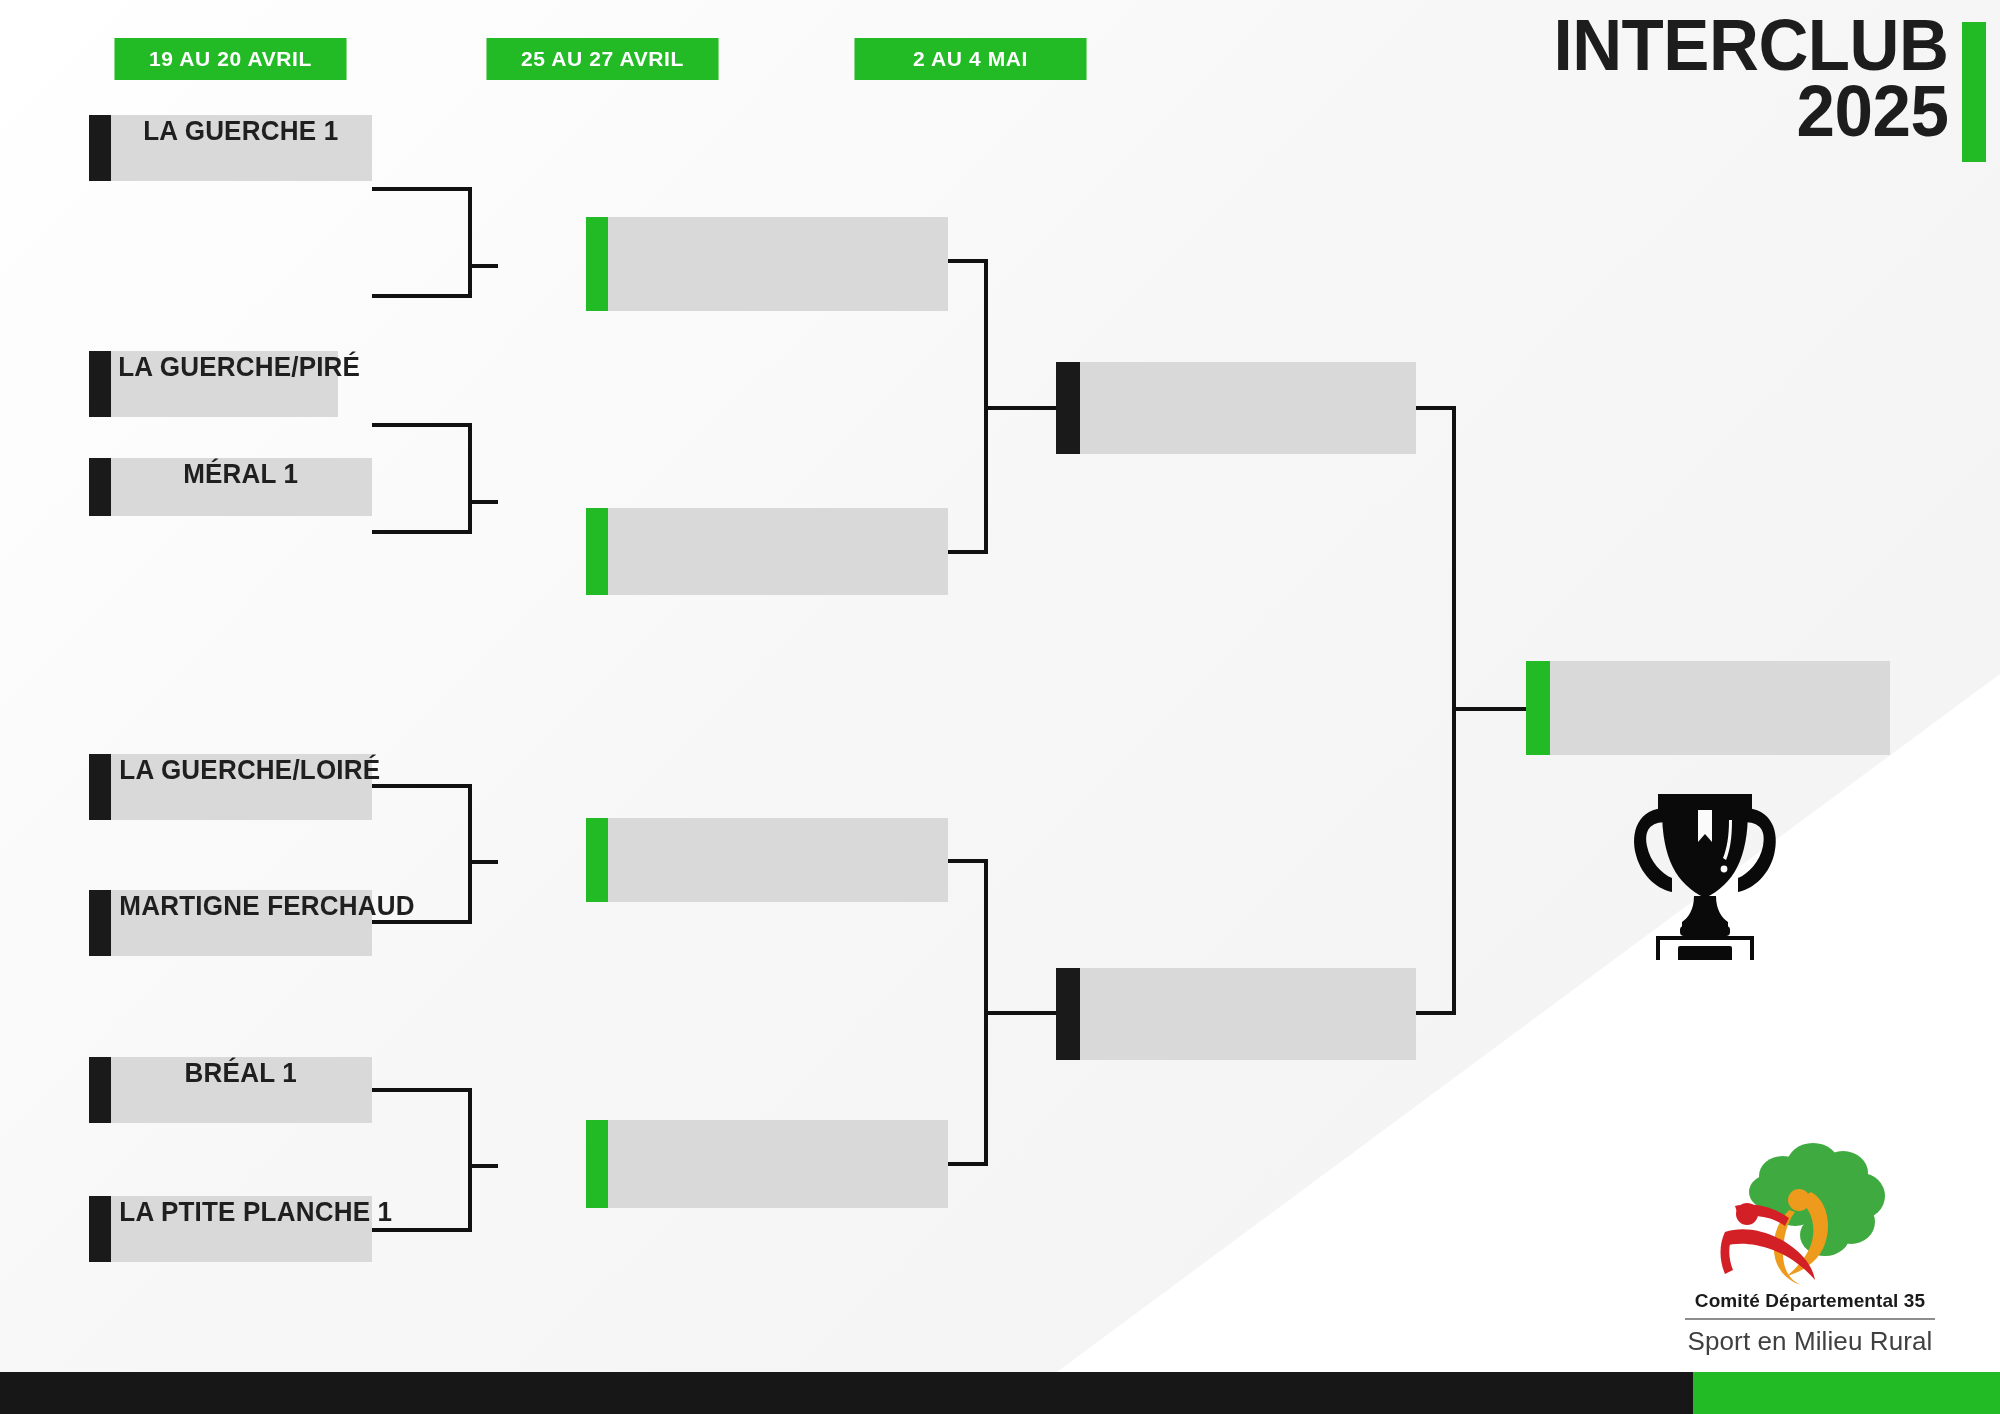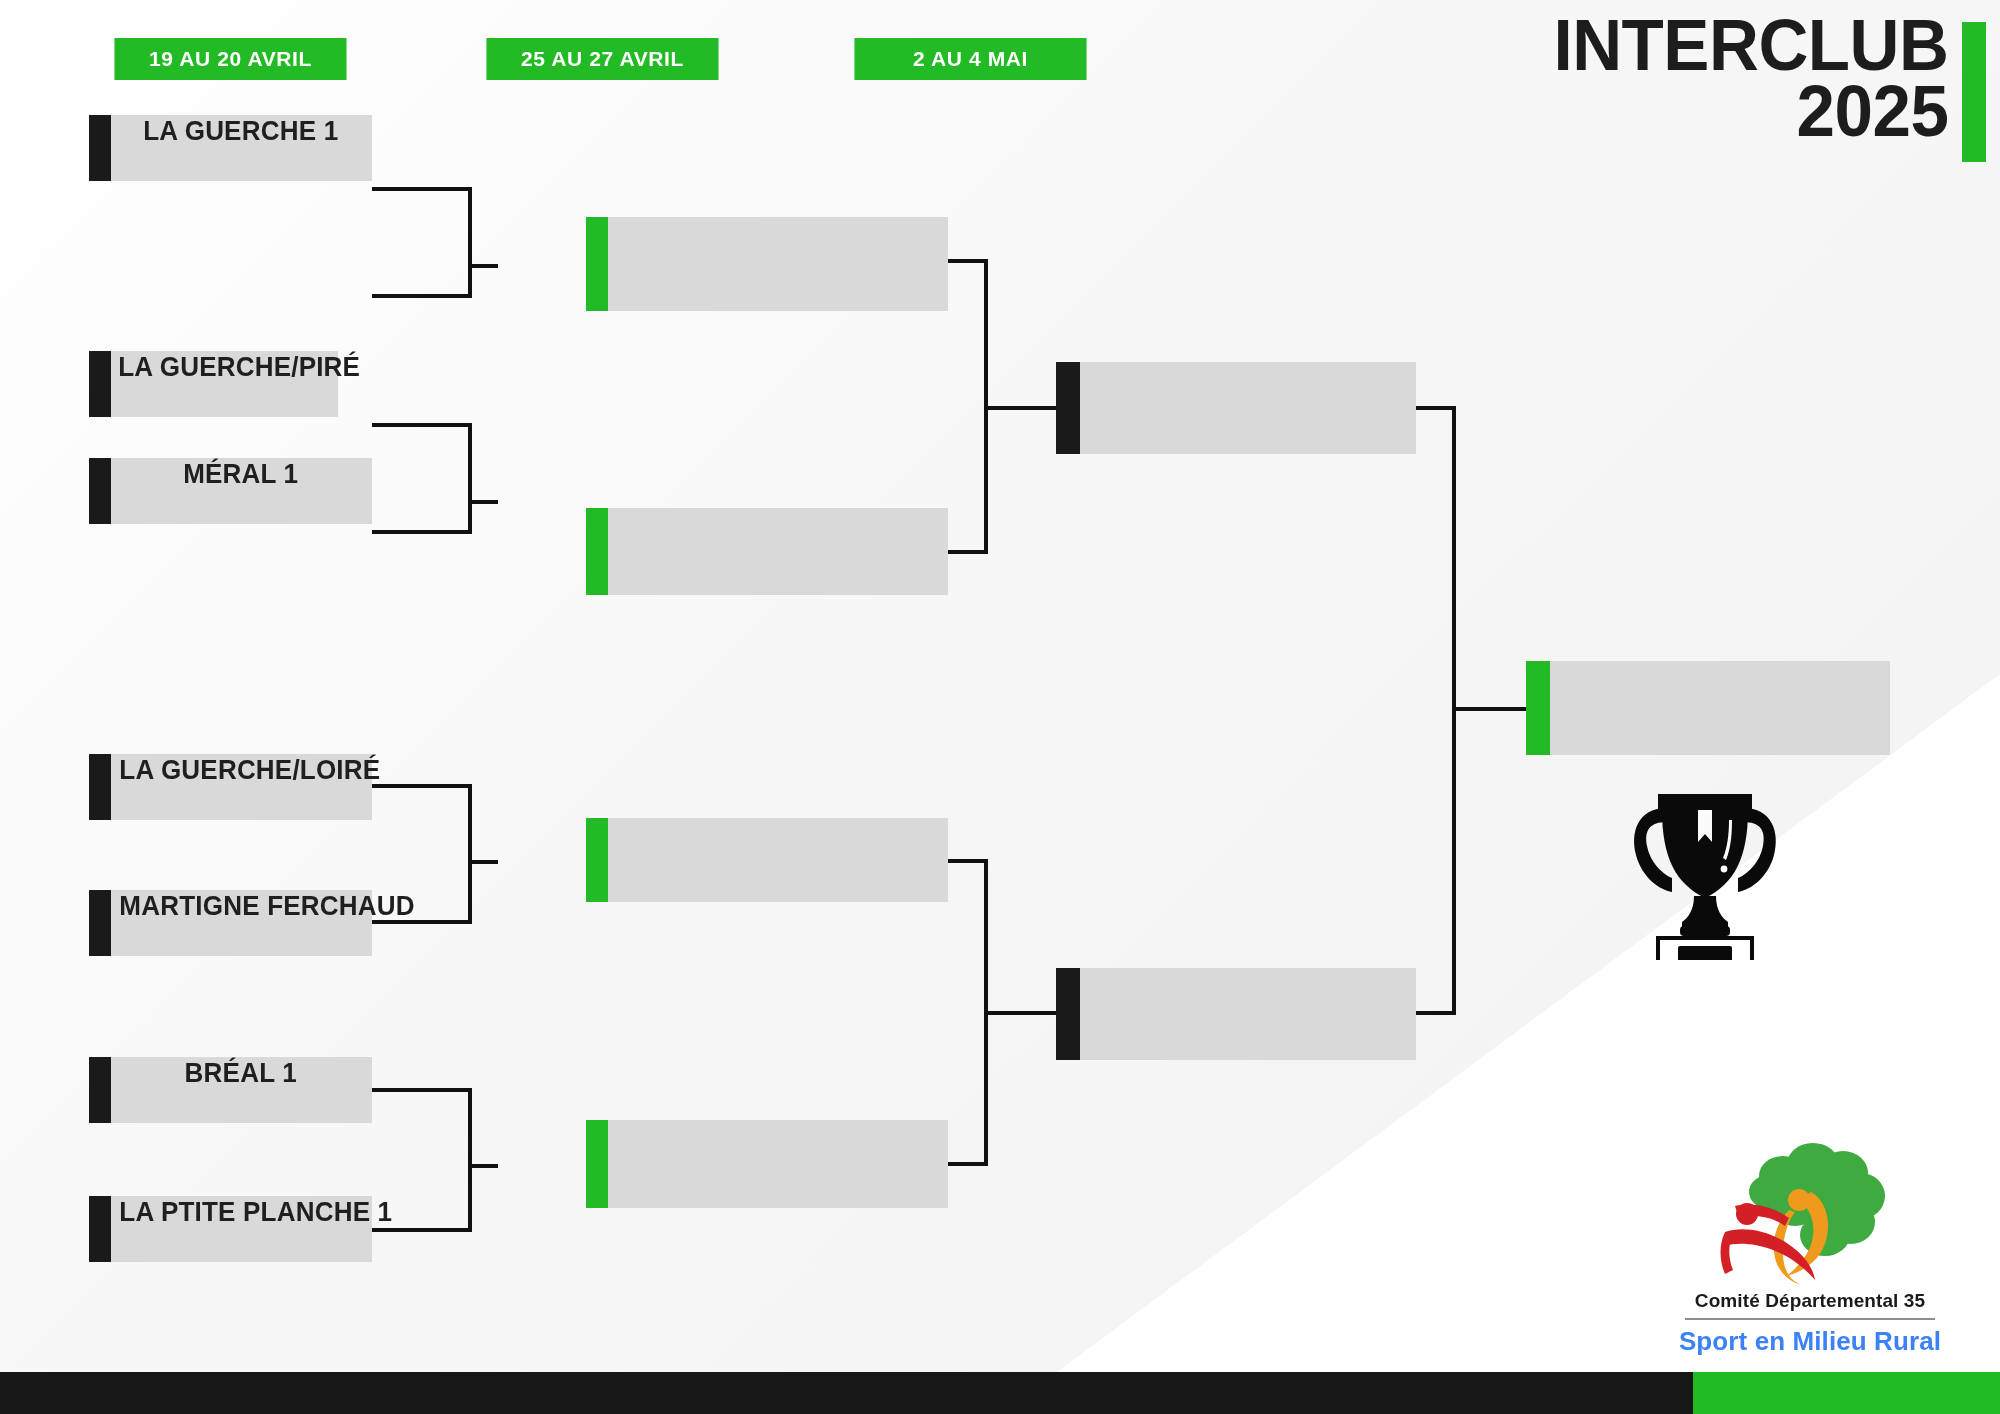--- a/index.html
+++ b/index.html
@@ -99,21 +99,21 @@
   .trophy { position:absolute; }
 
   
   .logo { position:absolute; text-align:center; }
   .logo-mark { width:230px; height:150px; margin:0 auto; display:block; }
   .logo-line1 {
     font-size:19px; font-weight:700; color:#1a1a1a;
     padding-bottom:4px; letter-spacing:0.1px;
   }
   .logo-rule { height:1.5px; background:#8d8d8d; margin:2px auto 6px; width:250px; }
-  .logo-line2 { font-size:26px; font-weight:700; color:#3b82f6; letter-spacing:0.1px; }
+  .logo-line2 { font-size:26px; font-weight:400; color:#404040; letter-spacing:0.1px; }
 
   
   .bottombar-dark  { position:absolute; left:0; bottom:0; height:42px; background:#171717; }
   .bottombar-green { position:absolute; bottom:0; height:42px; background:#22bb25; }
 </style>
 </head>
 <body>
 
 <div id="stage">
 
@@ -140,21 +140,21 @@
 
   <div class="box r1" style="left:89px; top:115px; width:283px; height:66px;">
     <div class="accent dark"></div>
     <div class="label">LA GUERCHE 1</div>
   </div>
 
   <div class="box r1" style="left:89px; top:351px; width:249px; height:66px;">
     <div class="accent dark"></div>
     <div class="label">LA GUERCHE/PIRÉ</div>
   </div>
-  <div class="box r1" style="left:89px; top:458px; width:283px; height:66px;">
+  <div class="box r1" style="left:89px; top:458px; width:283px; height:58px;">
     <div class="accent dark"></div>
     <div class="label">MÉRAL 1</div>
   </div>
 
   <div class="box r1" style="left:89px; top:754px; width:283px; height:66px;">
     <div class="accent dark"></div>
     <div class="label">LA GUERCHE/LOIRÉ</div>
   </div>
   <div class="box r1" style="left:89px; top:890px; width:283px; height:66px;">
     <div class="accent dark"></div>

